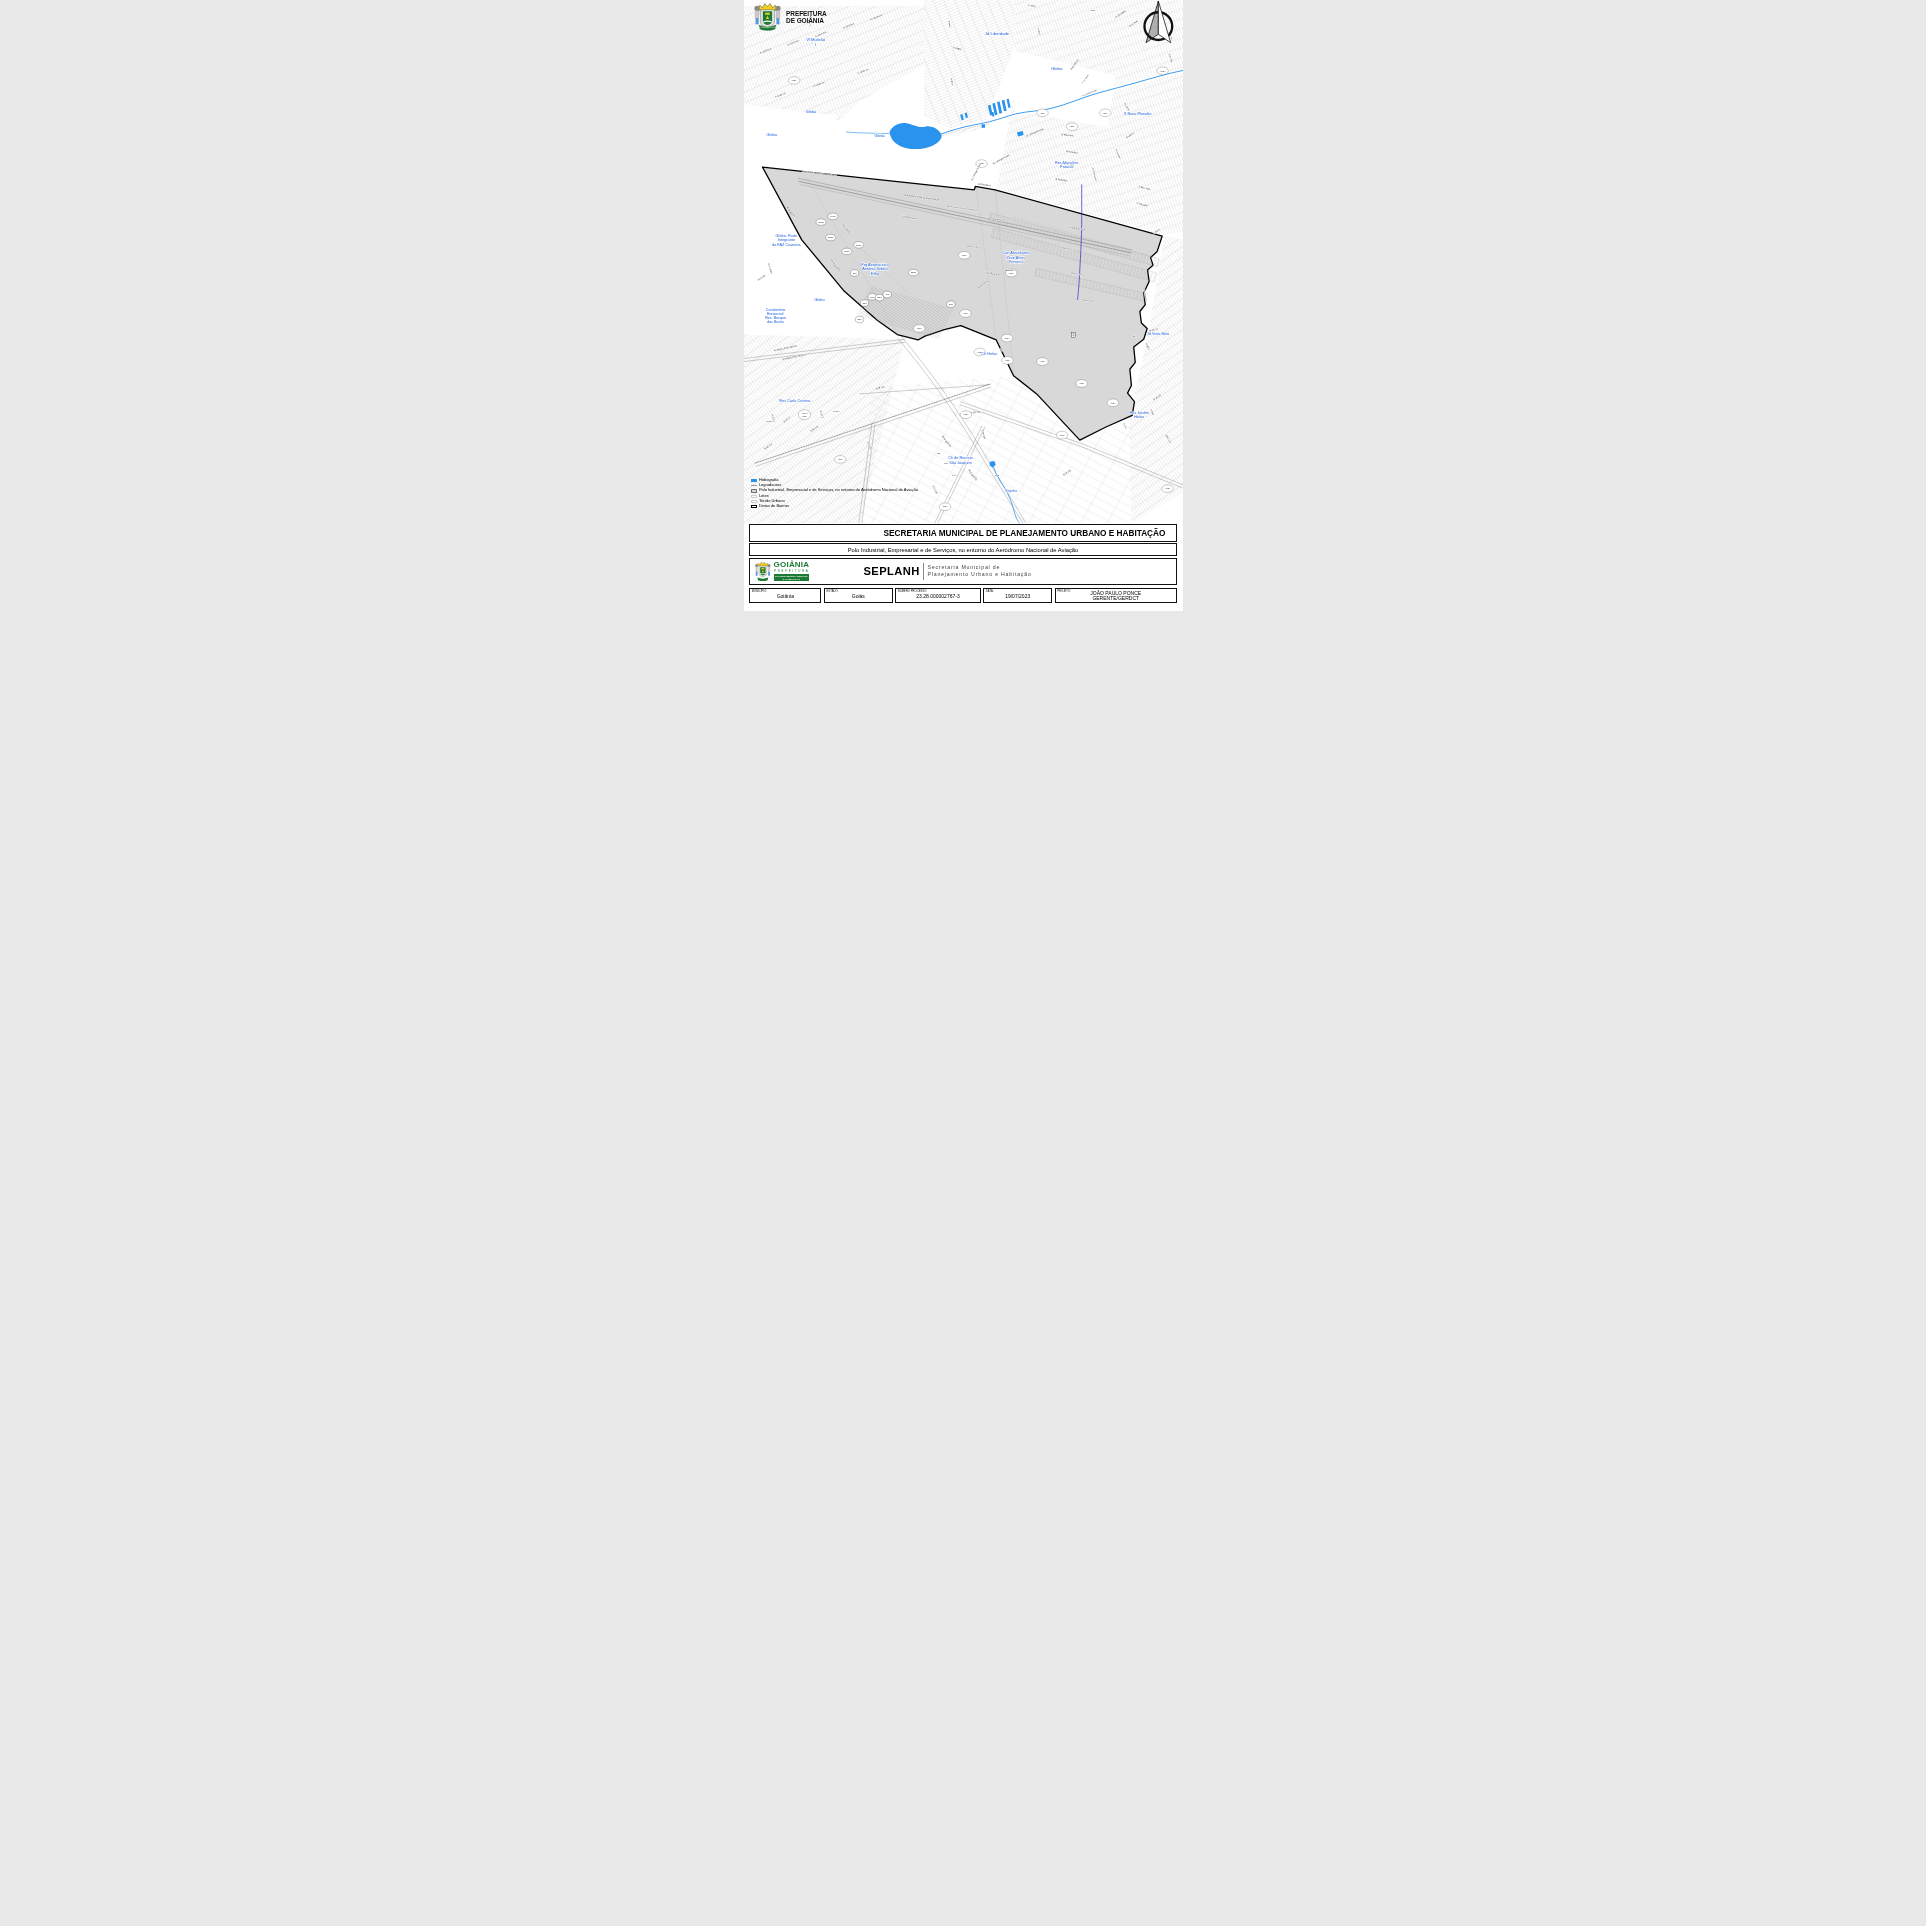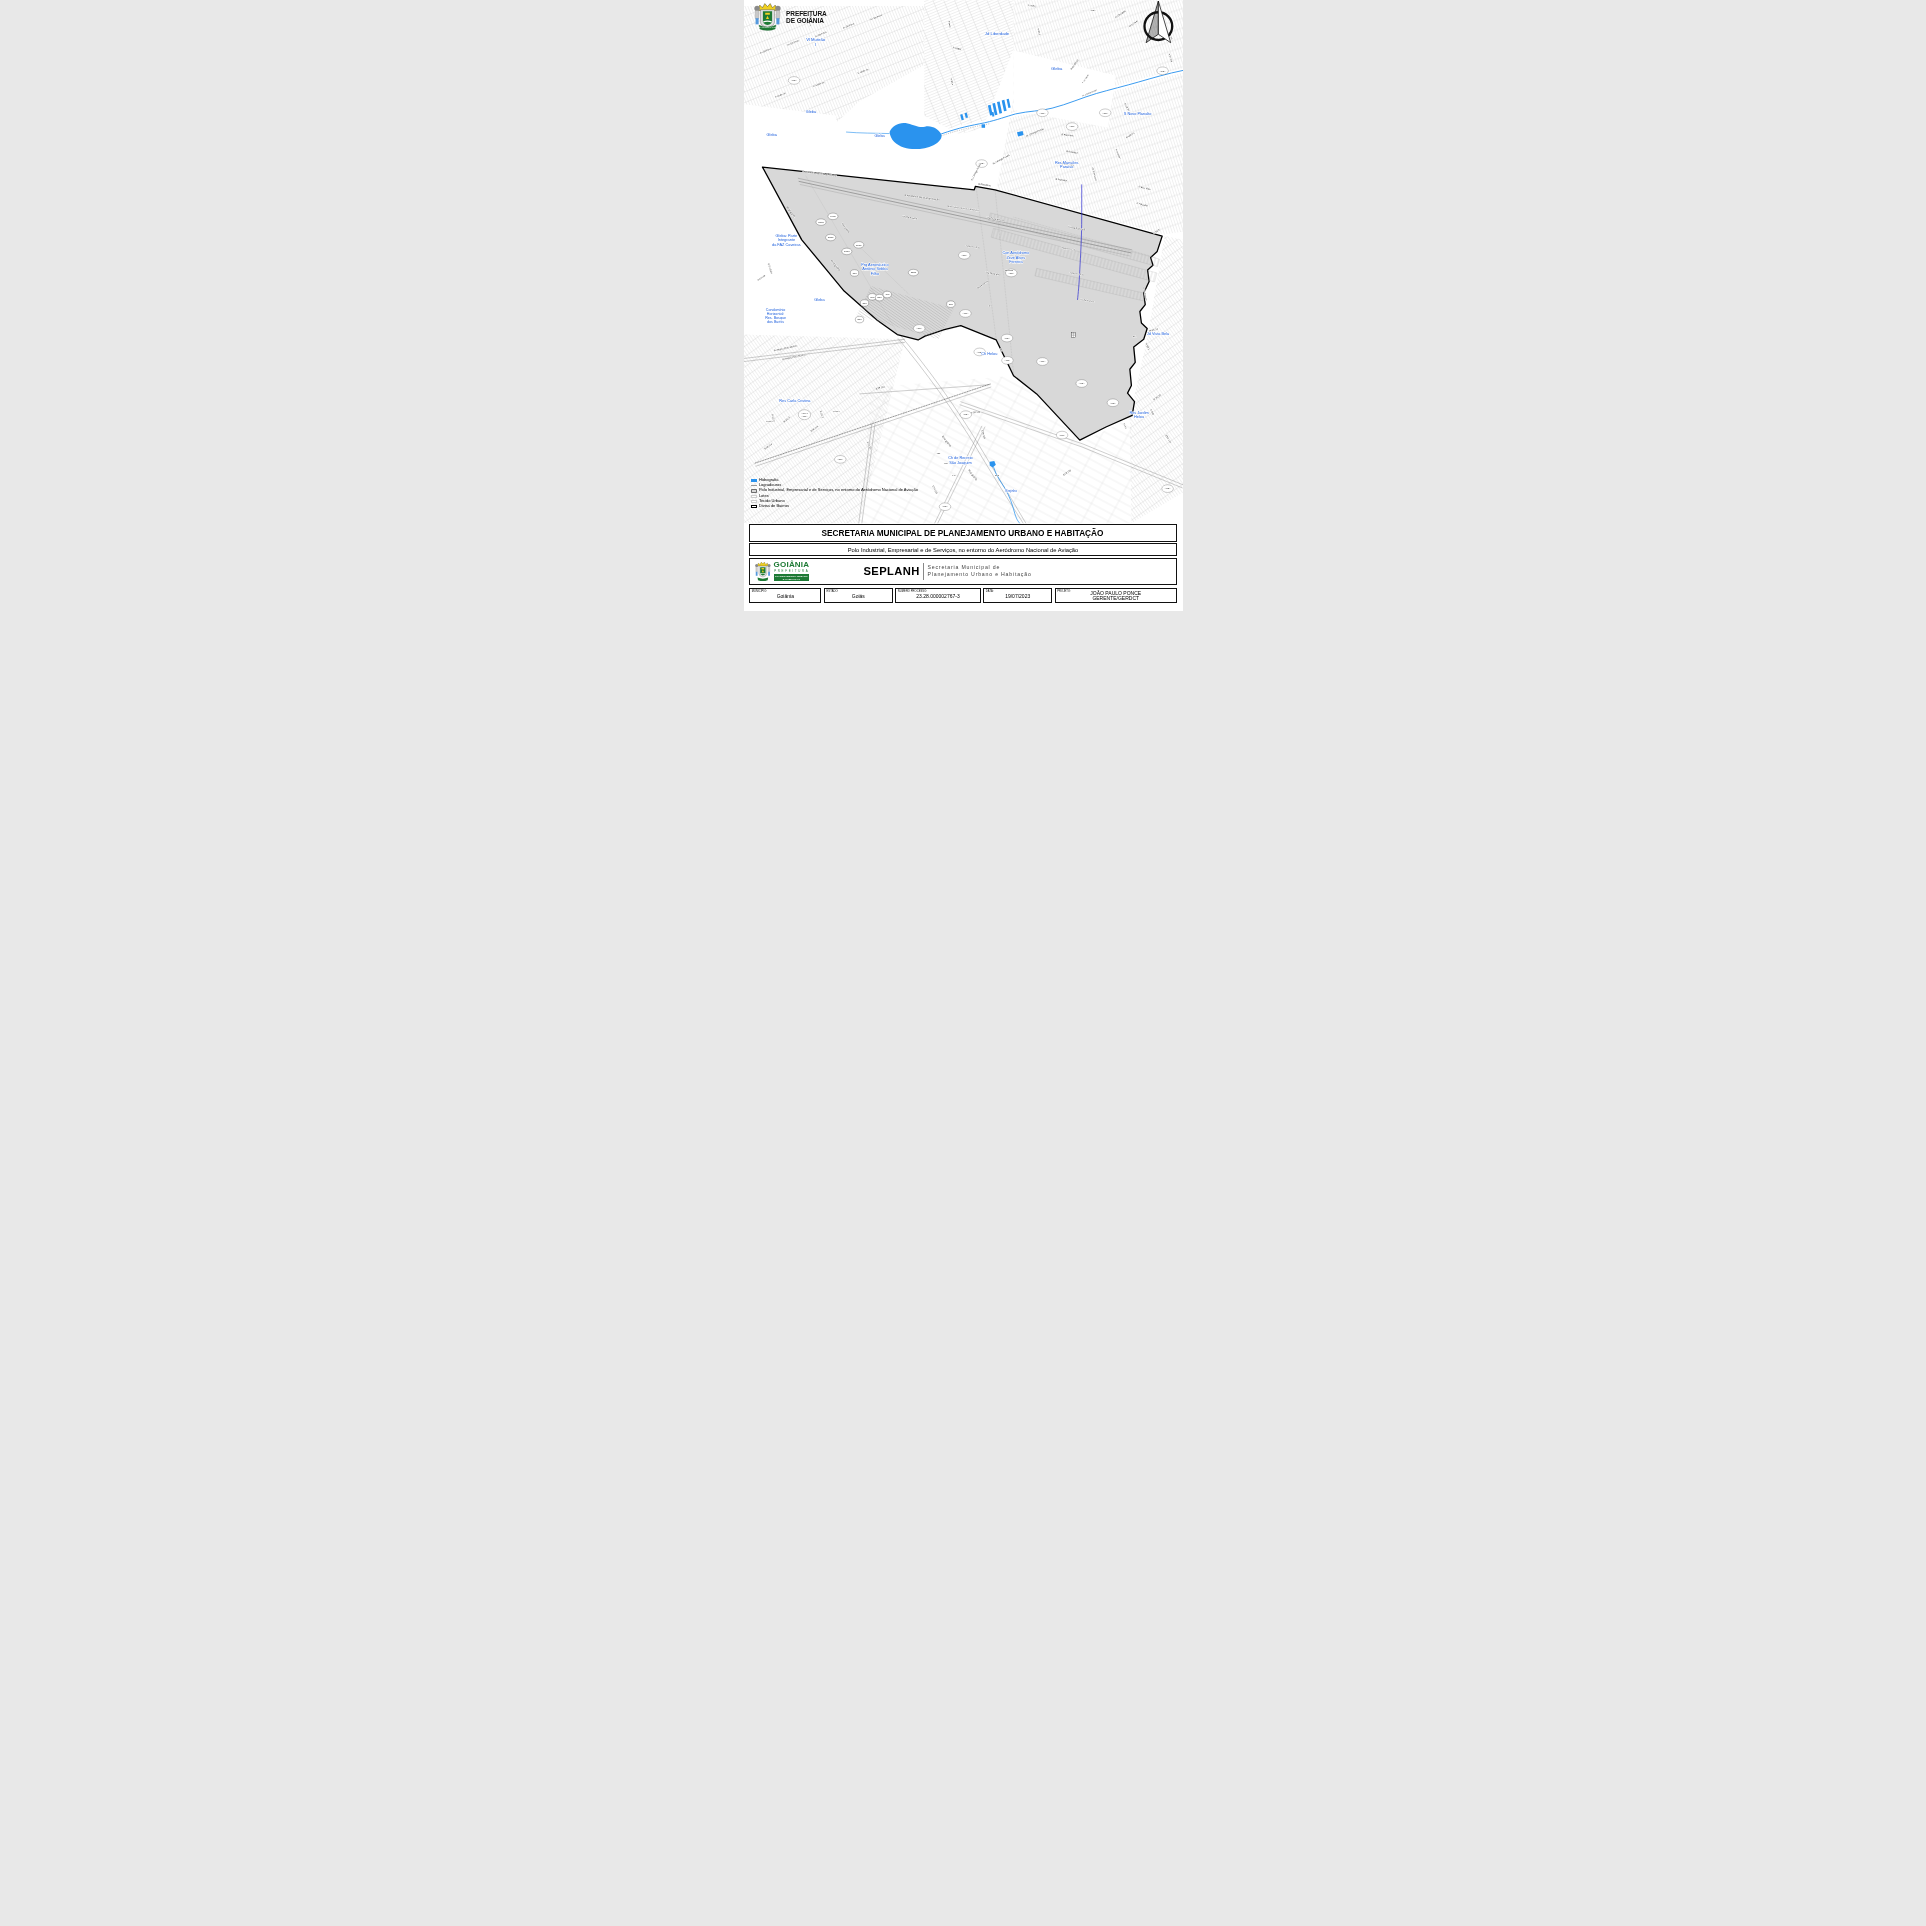--- a/index.html
+++ b/index.html
@@ -14,21 +14,21 @@
   .legend-row{display:flex;align-items:flex-start;margin-bottom:0.4px;line-height:1.2;}
   .sw{flex:0 0 5.4px;height:3.5px;margin:0.8px 2.3px 0 0;box-sizing:border-box;}
   .sw-hidrografia{background:#2a93ee;}
   .sw-logradouros{height:0.4px;background:#999;margin-top:2.3px;}
   .sw-polo{background:#d8d8d8;border:1px solid #6e6e6e;border-radius:0.8px;height:4.2px;}
   .sw-lotes,.sw-tecido{background:#fff;border:0.4px solid #cfcfcf;}
   .sw-divisa{background:#fff;border:0.5px dashed #000;}
   
   .bottom{position:absolute;left:5.8px;right:5.8px;top:524px;z-index:7;}
   .map-rule{height:1.2px;background:#111;}
-  .title-bar{border:0.8px solid #111;border-top:0;border-bottom:0;text-align:center;padding:3.1px 0 2.7px;}
+  .title-bar{border:0.8px solid #111;border-top:0;border-bottom:0;text-align:right;padding:3.1px 0 2.7px;}
   .title-bar span{display:inline-block;transform:scaleX(.93);font-weight:700;font-size:8.9px;color:#000;white-space:nowrap;}
   .double-rule{height:1.2px;border-top:0.8px solid #111;border-bottom:0.8px solid #111;}
   .subtitle-bar{border:0.8px solid #111;border-top:0;text-align:center;padding:2.7px 0 2.3px;font-size:5.8px;color:#000;}
   .logo-strip{margin-top:1.5px;border:0.8px solid #111;height:24px;display:flex;align-items:center;padding:0.8px 3.9px;}
   .goi-block{display:flex;flex-direction:column;align-items:center;margin-left:1.5px;line-height:1;}
   .goi-name{color:#1d7a34;font-weight:800;font-size:8px;letter-spacing:0.2px;}
   .goi-pref{color:#1d7a34;font-size:2.9px;letter-spacing:1.7px;margin:0.8px 0 0.8px 0.8px;}
   .goi-box{background:#1d7a34;color:#fff;font-weight:700;font-size:2.4px;text-align:center;padding:0.8px 1.2px;line-height:1.25;letter-spacing:0.1px;}
   .seplanh{font-weight:900;font-size:11.2px;letter-spacing:0.4px;color:#000;margin-left:10px;padding-left:44px;}
   .v-div{width:0.8px;background:#888;height:17px;margin:0 3.9px 0 3.1px;}

